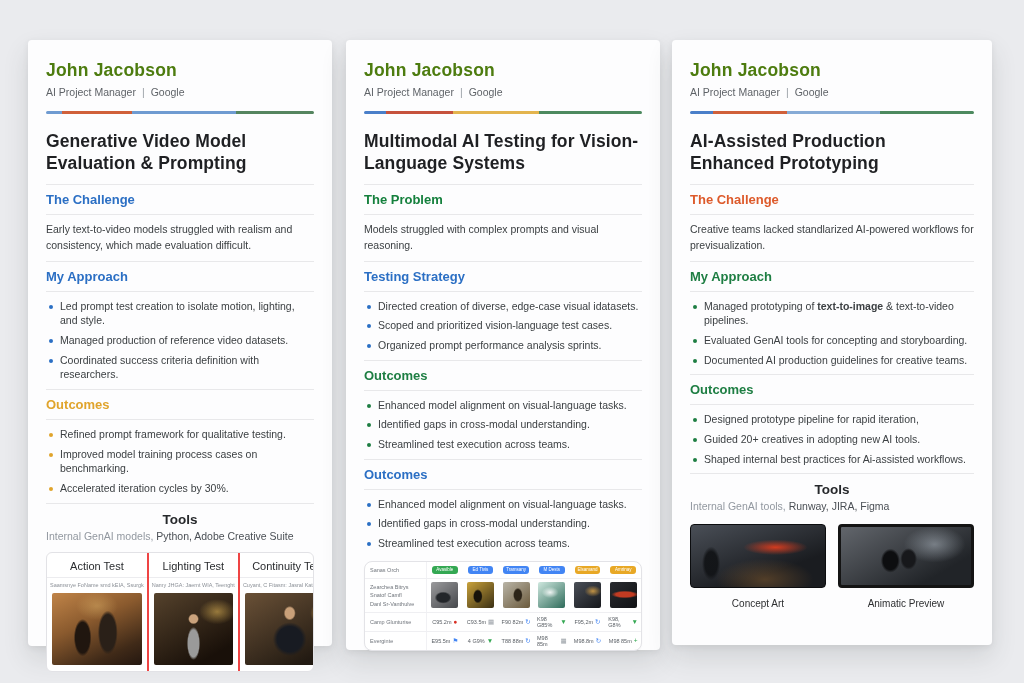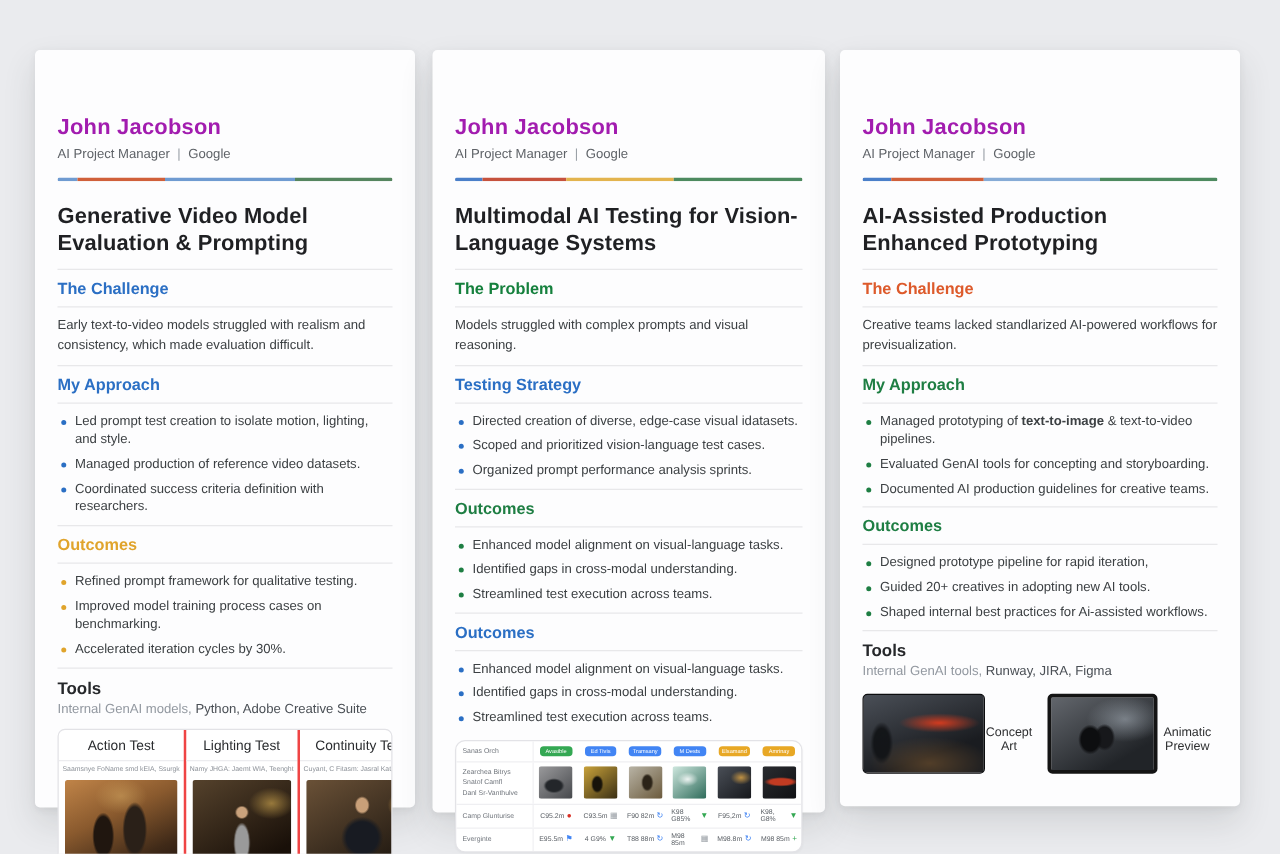--- a/index.html
+++ b/index.html
@@ -15,21 +15,21 @@
     background:#fdfdfe;
     border-radius:4px;
     box-shadow:0 12px 26px rgba(60,64,67,.14), 0 2px 6px rgba(60,64,67,.08);
     padding:20px 18px 14px 18px;
     box-sizing:border-box;
   }
   .card1{left:28px;width:304px;height:606px;}
   .card2{left:346px;width:314px;height:610px;}
   .card3{left:672px;width:320px;height:605px;}
 
-  .name{font-size:17.5px;font-weight:700;color:#a21caf;letter-spacing:.2px;margin-top:31px;}
+  .name{font-size:17.5px;font-weight:700;color:#4d7c0f;letter-spacing:.2px;}
   .role-line{margin-top:5px;font-size:10.5px;color:#5f6368;}
   .role-line .pipe{margin:0 6px;color:#9aa0a6;}
   .gbar{display:flex;height:3px;margin:13px 0 16px 0;border-radius:2px;overflow:hidden;}
   .gbar span{height:100%;display:block;}
 
   .title{font-size:17.5px;font-weight:700;color:#1f2023;line-height:1.26;margin:0 0 10px 0;letter-spacing:.1px;}
   .rule{border-top:1px solid #e8e8ea;margin:7px 0;}
 
   .sec-h{font-size:13px;font-weight:700;margin:6px 0 0 0;}
   .body{font-size:10.5px;line-height:1.5;margin:4px 0 6px 0;color:#3c4043;}
@@ -39,21 +39,21 @@
     position:relative;padding-left:14px;margin:5px 0;
     font-size:10.5px;line-height:1.4;color:#3c4043;
   }
   ul.bullets li::before{
     content:"";position:absolute;left:3px;top:6px;
     width:4px;height:4px;border-radius:50%;
     background:var(--dot,#2b6fc4);
   }
   .b-bold{font-weight:700;}
 
-  .tools-h{font-size:13.5px;font-weight:700;color:#26282b;margin:8px 0 3px 0;}
+  .tools-h{font-size:13.5px;font-weight:700;color:#26282b;margin:8px 0 3px 0;text-align:center;}
   .tools-line{font-size:10.5px;}
   .tools-muted{color:#9298a0;}
   .tools-rest{color:#4a4f55;}
 
   
   .gallery{
     margin-top:10px;border:1px solid #e2e2e6;border-radius:6px;
     background:#fff;display:grid;grid-template-columns:1fr 1fr 1fr;
     overflow:hidden;
   }
@@ -94,21 +94,21 @@
 
   .d1{background:radial-gradient(14px 10px at 45% 60%, #23262a 0 45%, transparent 60%),linear-gradient(140deg,#9a9a9c,#46484c);}
   .d2{background:radial-gradient(8px 12px at 40% 55%, #17130a 0 45%, transparent 60%),linear-gradient(140deg,#c9a23a,#3a2f14);}
   .d3{background:radial-gradient(8px 12px at 55% 50%, #2c2418 0 45%, transparent 60%),linear-gradient(140deg,#b9b4a6,#6b5a3c);}
   .d4{background:radial-gradient(12px 8px at 45% 40%, rgba(255,255,255,.85), transparent 70%),linear-gradient(140deg,#cfe8df,#2e6b5a);}
   .d5{background:radial-gradient(12px 8px at 70% 35%, rgba(230,170,70,.8), transparent 70%),linear-gradient(140deg,#4a4f57,#16181c);}
   .d6{background:radial-gradient(18px 5px at 55% 48%, #c23b22 0 50%, transparent 75%),linear-gradient(140deg,#2a2c30,#101114);}
 
   
   .media{display:flex;gap:12px;margin-top:12px;}
-  .media figure{margin:0;flex:1;display:flex;flex-direction:row;align-items:center;}
+  .media figure{margin:0;flex:1;display:flex;flex-direction:column;align-items:center;}
   .m-img{width:100%;height:64px;border-radius:4px;box-sizing:border-box;}
   .m-cap{font-size:10px;color:#2e2f31;margin-top:10px;text-align:center;}
   .ph-concept{border:1px solid #0c0d0f;background:
     radial-gradient(46px 11px at 63% 36%, rgba(220,60,30,.95), transparent 70%),
     radial-gradient(14px 26px at 15% 62%, rgba(18,20,23,.95) 0 45%, transparent 65%),
     radial-gradient(70px 30px at 55% 88%, rgba(210,140,60,.3), transparent 70%),
     linear-gradient(160deg,#4a4f57,#1a1c20 70%);}
   .ph-animatic{border:3px solid #141414;background:
     radial-gradient(16px 20px at 38% 58%, #0d0e10 0 45%, transparent 60%),
     radial-gradient(14px 18px at 52% 55%, #17181b 0 45%, transparent 60%),

